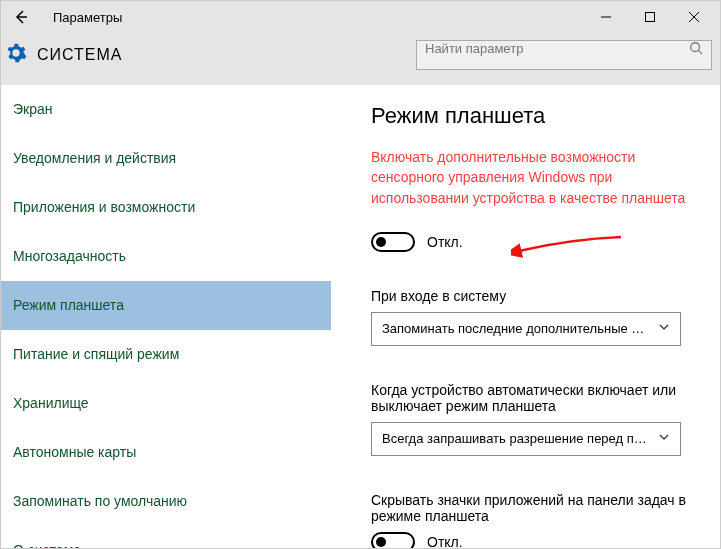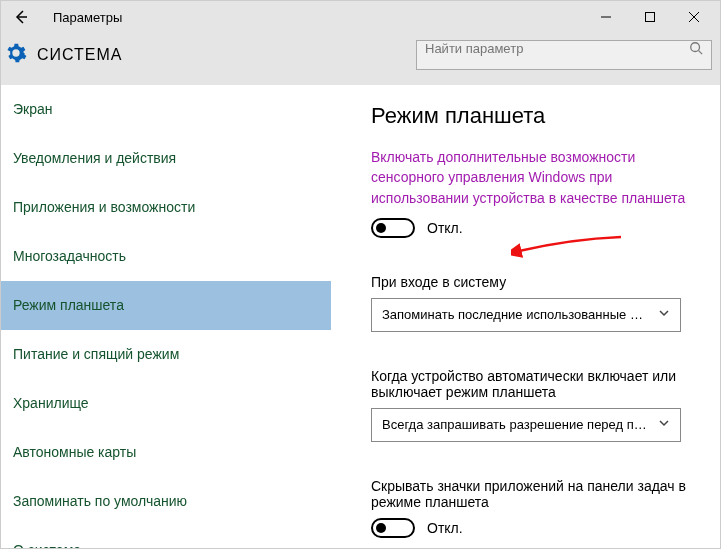--- a/index.html
+++ b/index.html
@@ -23,21 +23,21 @@
     .search .sicon { color: #666; }
 
     
     .content { display: flex; height: calc(100% - 84px); }
     .sidebar { width: 330px; background: #fff; }
     .sidebar .item { height: 49px; display: flex; align-items: center; padding-left: 12px; font-size: 14px; color: #14532d; border-bottom: 1px solid transparent; cursor: pointer; }
     .sidebar .item.selected { background: #9bc0e0; }
 
     .panel { flex: 1; padding: 18px 22px 0 40px; position: relative; }
     .panel h1 { font-size: 22px; font-weight: 400; margin-bottom: 18px; }
-    .panel .desc { font-size: 14px; color: #a21caf; line-height: 1.45; margin-bottom: 10px; }
+    .panel .desc { font-size: 14px; color: #ef4444; line-height: 1.45; margin-bottom: 24px; }
     .panel .lbl { font-size: 14px; color: #000; margin-top: 36px; margin-bottom: 8px; }
 
     .toggle-row { display: flex; align-items: center; margin-bottom: 4px; }
     .toggle { width: 44px; height: 20px; border: 2px solid #000; border-radius: 10px; position: relative; cursor: pointer; background: #fff; }
     .toggle .knob { position: absolute; width: 10px; height: 10px; background: #000; border-radius: 50%; top: 3px; left: 3px; }
     .toggle-row .state { margin-left: 12px; font-size: 14px; }
 
     .select { width: 310px; height: 34px; border: 1px solid #888; display: flex; align-items: center; padding: 0 10px; font-size: 13px; cursor: pointer; }
     .select .seltext { flex: 1; white-space: nowrap; overflow: hidden; text-overflow: ellipsis; }
     .select .chev { color: #444; margin-left: 8px; }
@@ -124,21 +124,21 @@
       <defs>
           <marker id="ah" markerWidth="8" markerHeight="8" refX="1" refY="3" orient="auto">
             <path d="M0,0 L0,6 L7,3 z" fill="#e11"></path>
           </marker>
         </defs>
       <path d="M110,4 Q60,6 8,18" stroke="#e11" stroke-width="2.5" fill="none" marker-end="url(#ah)"></path>
     </svg>
 
     <div class="lbl">При входе в систему</div>
     <div class="select">
-      <span class="seltext">Запоминать последние использованные д…</span>
+      <span class="seltext">Запоминать последние дополнительные д…</span>
       <span class="chev"><svg width="12" height="12" viewBox="0 0 12 12">
             <path d="M2 4 L6 8 L10 4" stroke="#444" stroke-width="1.5" fill="none"></path>
           </svg></span>
     </div>
 
     <div class="lbl">Когда устройство автоматически включает или выключает режим планшета</div>
     <div class="select">
       <span class="seltext">Всегда запрашивать разрешение перед пе…</span>
       <span class="chev"><svg width="12" height="12" viewBox="0 0 12 12">
             <path d="M2 4 L6 8 L10 4" stroke="#444" stroke-width="1.5" fill="none"></path>

